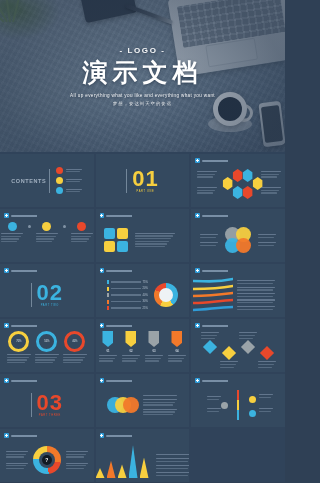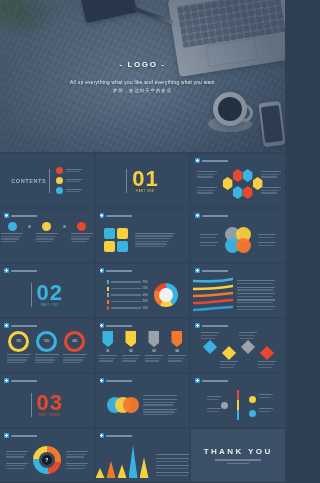--- a/index.html
+++ b/index.html
@@ -103,20 +103,21 @@
       </div>
     <div class="tablet"></div>
     <div class="pen"></div>
     <div class="cup-sauce"></div>
     <div class="cup-handle"></div>
     <div class="cup"></div>
     <div class="phone"></div>
     <div class="hero-vig"></div>
     <div class="hero-center">
       <div class="logo">- LOGO -</div>
+      <div class="htitle">演示文档</div>
       <div class="hsub-en">All up everything what you like and everything what you want</div>
       <div class="hsub-cn">梦想，要达到天空的要远</div>
     </div>
   </div>
 
   <div class="grid" id="grid">
       <div class="slide">
         <div class="sl-body" style="top: 0px; display: flex; align-items: center; justify-content: center; gap: 6px;">
           <div style="display:flex;align-items:center;gap:3px;">
             <div style="font-size:5.5px;letter-spacing:.6px;color:#b9c7d6;font-weight:700;opacity:.8;">CONTENTS</div>
@@ -637,21 +638,14 @@
               <span class="ln" style="width: 34px;"></span>
               <span class="ln s" style="width: 32px;"></span>
             </div>
             <div class="txtblk">
               <span class="ln" style="width: 34px;"></span>
               <span class="ln s" style="width: 32px;"></span>
             </div>
           </div>
         </div>
       </div>
-      <div class="slide" style="background: rgb(60, 80, 104);">
-        <div class="sl-body" style="top: 0px; display: flex; flex-direction: column; align-items: center; justify-content: center;">
-          <div class="thanks">THANK YOU</div>
-          <div class="thanks-sub"></div>
-          <div class="thanks-sub2"></div>
-        </div>
-      </div>
     </div>
 </div>
 
 </body></html>

